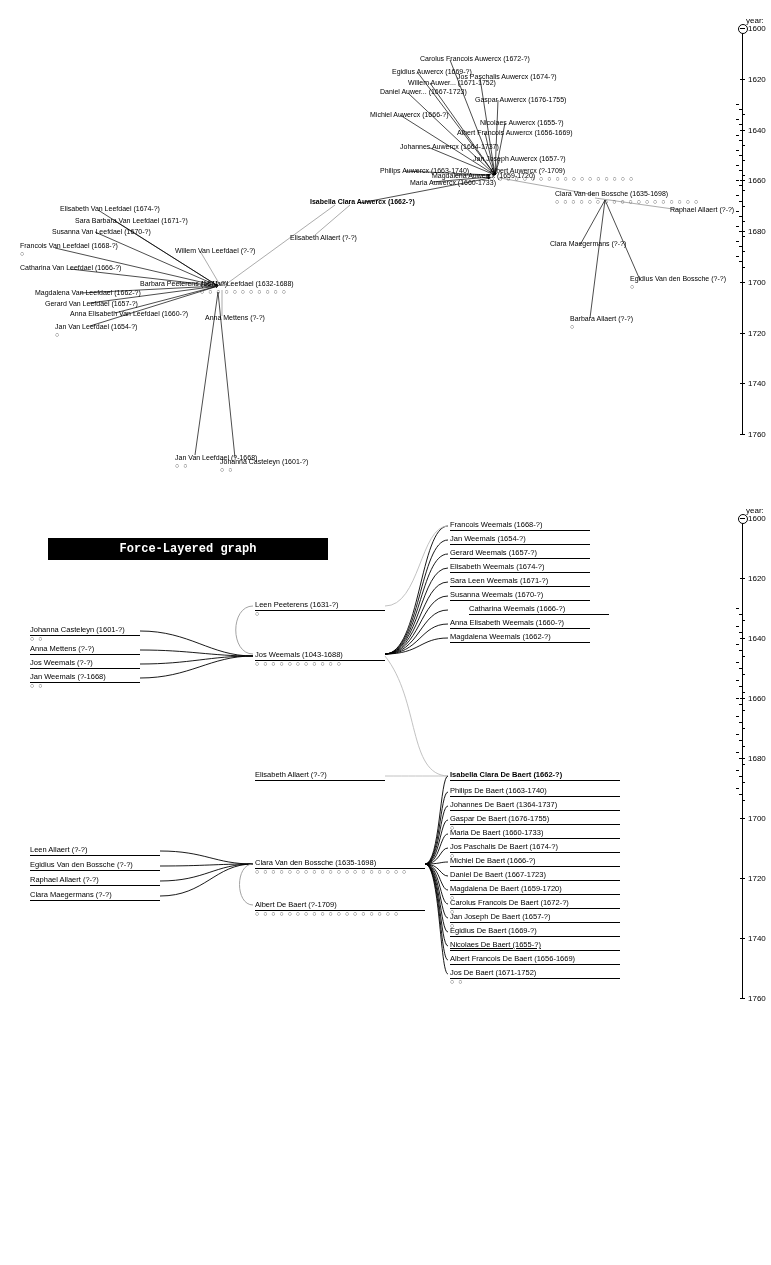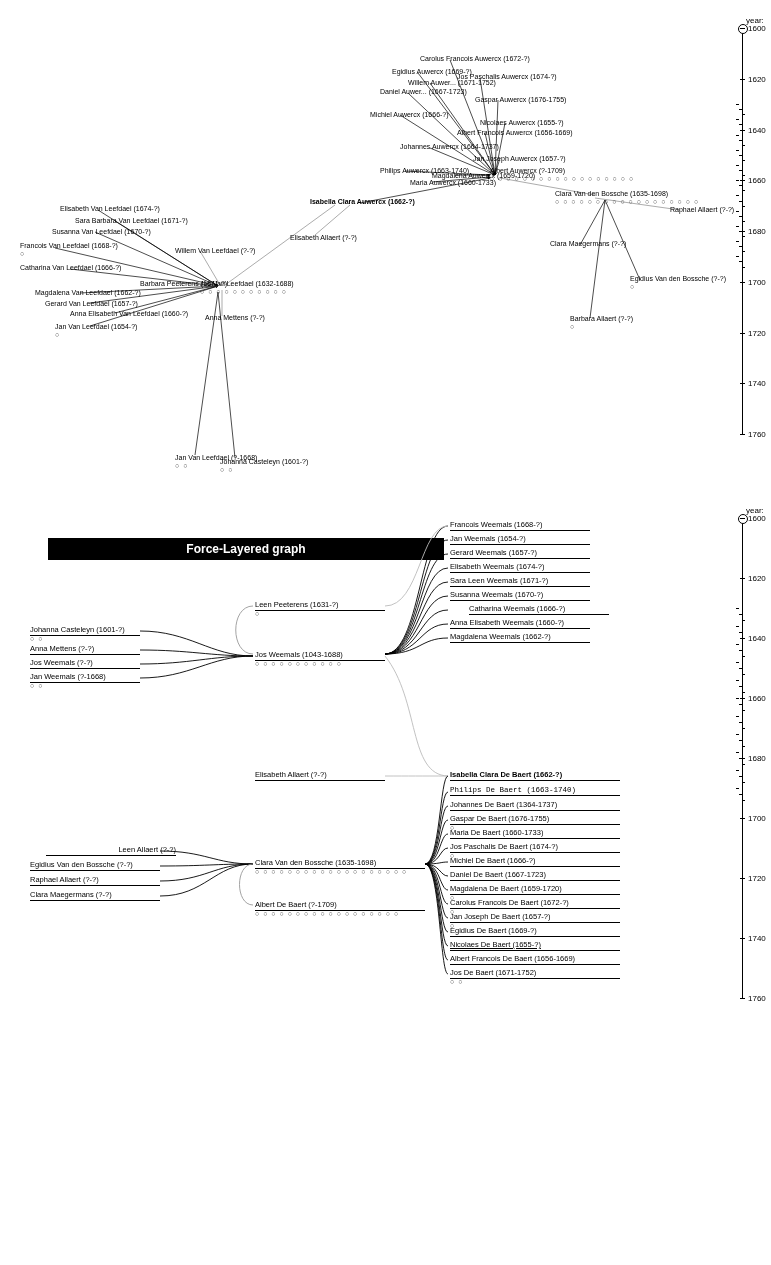--- a/index.html
+++ b/index.html
@@ -111,21 +111,21 @@
     left: 0;
     top: 0;
     pointer-events: none;
   }
 </style>
 </head>
 <body>
 
 <div class="canvas">
 
-  <div class="title-bar" style="left:48px; top:538px; width:396px;">Force-Layered graph</div>
+  <div class="title-bar" style="left:48px; top:538px; width:280px;font-family:Liberation Mono, monospace;">Force-Layered graph</div>
 
   <div class="timeline" id="timeline-top" style="left:738px; top:28px; height:406px;">
     <div class="label">year:</div>
     <div class="axis"></div>
     <div class="handle"></div>
   <div class="tick" style="top: 0px;"></div>
       <div class="tick-label" style="top: 0px;">1600</div>
       <div class="tick" style="top: 50.75px;"></div>
       <div class="tick-label" style="top: 50.75px;">1620</div>
       <div class="tick" style="top: 101.5px;"></div>
@@ -474,35 +474,35 @@
       <div class="person" style="left: 450px; top: 534px; width: 140px;"><span>Jan Weemals (1654-?)</span><div class="rule"></div></div>
       <div class="person" style="left: 450px; top: 548px; width: 140px;"><span>Gerard Weemals (1657-?)</span><div class="rule"></div></div>
       <div class="person" style="left: 450px; top: 562px; width: 140px;"><span>Elisabeth Weemals (1674-?)</span><div class="rule"></div></div>
       <div class="person" style="left: 450px; top: 576px; width: 140px;"><span>Sara Leen Weemals (1671-?)</span><div class="rule"></div></div>
       <div class="person" style="left: 450px; top: 590px; width: 140px;"><span>Susanna Weemals (1670-?)</span><div class="rule"></div></div>
       <div class="person" style="left: 469px; top: 604px; width: 140px;"><span>Catharina Weemals (1666-?)</span><div class="rule"></div></div>
       <div class="person" style="left: 450px; top: 618px; width: 140px;"><span>Anna Elisabeth Weemals (1660-?)</span><div class="rule"></div></div>
       <div class="person" style="left: 450px; top: 632px; width: 140px;"><span>Magdalena Weemals (1662-?)</span><div class="rule"></div></div>
       <div class="person" style="left: 255px; top: 770px; width: 130px;"><span>Elisabeth Allaert (?-?)</span><div class="rule"></div></div>
       <div class="person bold" style="left: 450px; top: 770px; width: 170px;"><span>Isabella Clara De Baert (1662-?)</span><div class="rule"></div></div>
-      <div class="person" style="left: 450px; top: 786px; width: 170px; font-family: Liberation Mono, monospace;"><span>Philips De Baert (1663-1740)</span><div class="rule"></div></div>
+      <div class="person" style="left: 450px; top: 786px; width: 170px;"><span>Philips De Baert (1663-1740)</span><div class="rule"></div></div>
       <div class="person" style="left: 450px; top: 800px; width: 170px;"><span>Johannes De Baert (1364-1737)</span><div class="rule"></div></div>
       <div class="person" style="left: 450px; top: 814px; width: 170px;"><span>Gaspar De Baert (1676-1755)</span><div class="rule"></div><div class="dots">○</div></div>
       <div class="person" style="left: 450px; top: 828px; width: 170px;"><span>Maria De Baert (1660-1733)</span><div class="rule"></div></div>
       <div class="person" style="left: 450px; top: 842px; width: 170px;"><span>Jos Paschalis De Baert (1674-?)</span><div class="rule"></div><div class="dots">○</div></div>
       <div class="person" style="left: 450px; top: 856px; width: 170px;"><span>Michiel De Baert (1666-?)</span><div class="rule"></div></div>
       <div class="person" style="left: 450px; top: 870px; width: 170px;"><span>Daniel De Baert (1667-1723)</span><div class="rule"></div></div>
       <div class="person" style="left: 450px; top: 884px; width: 170px;"><span>Magdalena De Baert (1659-1720)</span><div class="rule"></div><div class="dots">○</div></div>
       <div class="person" style="left: 450px; top: 898px; width: 170px;"><span>Carolus Francois De Baert (1672-?)</span><div class="rule"></div><div class="dots">○</div></div>
       <div class="person" style="left: 450px; top: 912px; width: 170px;"><span>Jan Joseph De Baert (1657-?)</span><div class="rule"></div><div class="dots">○</div></div>
       <div class="person" style="left: 450px; top: 926px; width: 170px;"><span>Egidius De Baert (1669-?)</span><div class="rule"></div></div>
       <div class="person" style="left: 450px; top: 940px; width: 170px; text-decoration: underline;"><span>Nicolaes De Baert (1655-?)</span><div class="rule"></div></div>
       <div class="person" style="left: 450px; top: 954px; width: 170px;"><span>Albert Francois De Baert (1656-1669)</span><div class="rule"></div></div>
       <div class="person" style="left: 450px; top: 968px; width: 170px;"><span>Jos De Baert (1671-1752)</span><div class="rule"></div><div class="dots">○ ○</div></div>
-      <div class="person" style="left: 46px; top: 845px; width: 130px; text-align: right;"><span>Leen Allaert (?-?)</span><div class="rule"></div></div>
+      <div class="person" style="left: 30px; top: 845px; width: 130px;"><span>Leen Allaert (?-?)</span><div class="rule"></div></div>
       <div class="person" style="left: 30px; top: 860px; width: 130px;"><span>Egidius Van den Bossche (?-?)</span><div class="rule"></div></div>
       <div class="person" style="left: 30px; top: 875px; width: 130px;"><span>Raphael Allaert (?-?)</span><div class="rule"></div></div>
       <div class="person" style="left: 30px; top: 890px; width: 130px;"><span>Clara Maegermans (?-?)</span><div class="rule"></div></div>
       <div class="person" style="left: 255px; top: 858px; width: 170px;"><span>Clara Van den Bossche (1635-1698)</span><div class="rule"></div><div class="dots">○ ○ ○ ○ ○ ○ ○ ○ ○ ○ ○ ○ ○ ○ ○ ○ ○ ○ ○</div></div>
       <div class="person" style="left: 255px; top: 900px; width: 170px;"><span>Albert De Baert (?-1709)</span><div class="rule"></div><div class="dots">○ ○ ○ ○ ○ ○ ○ ○ ○ ○ ○ ○ ○ ○ ○ ○ ○ ○</div></div>
     </div>
 
 </div>
 
 </body></html>

